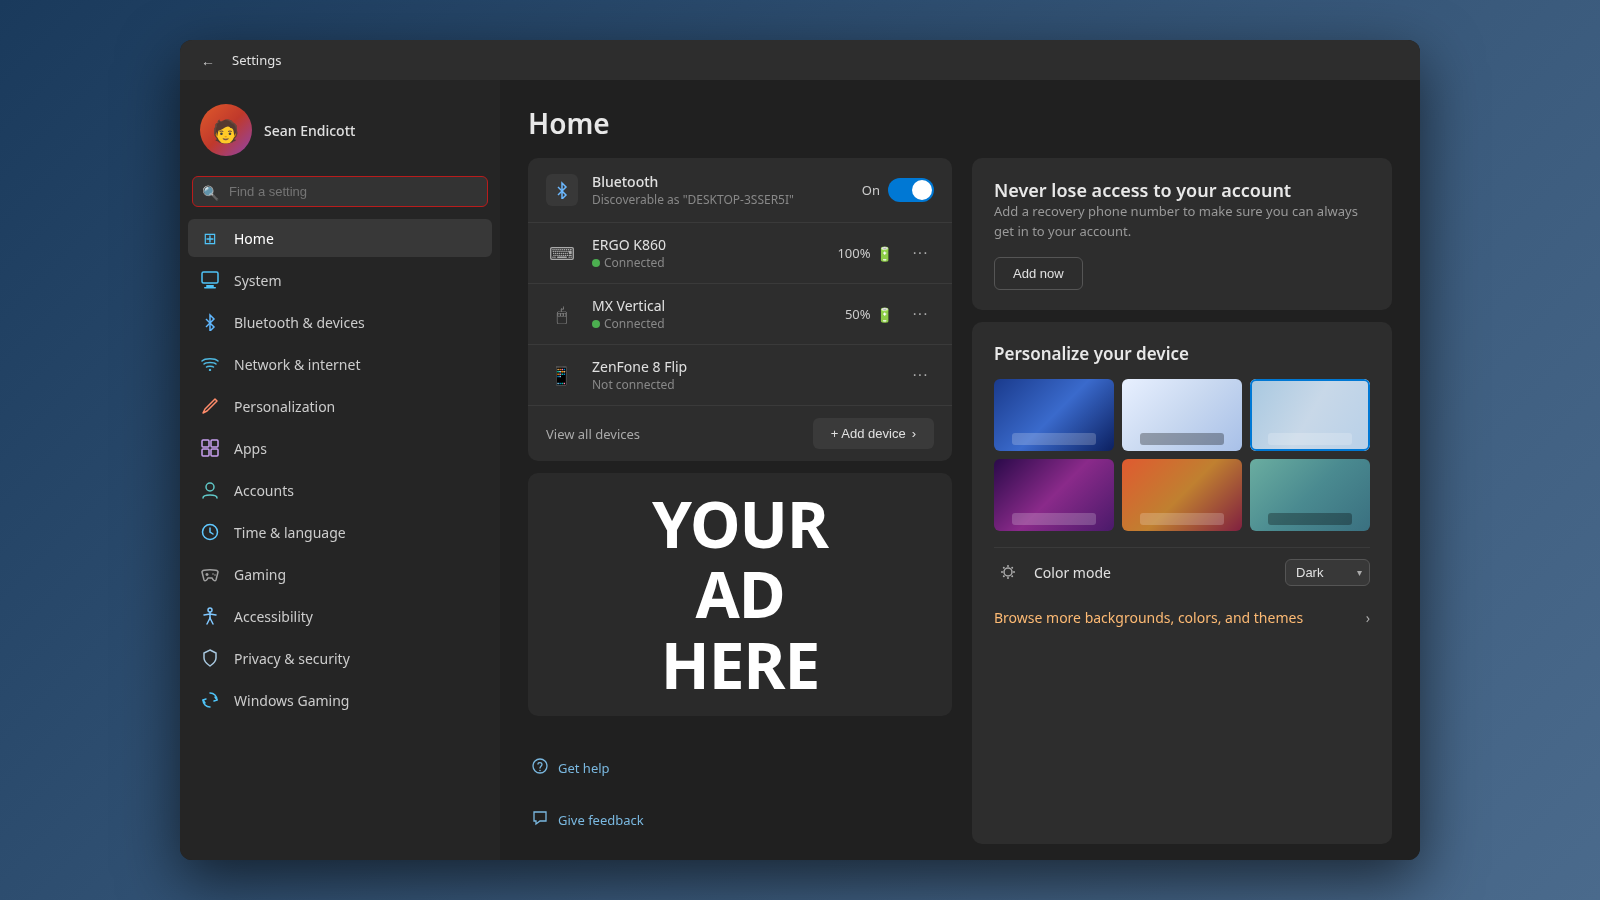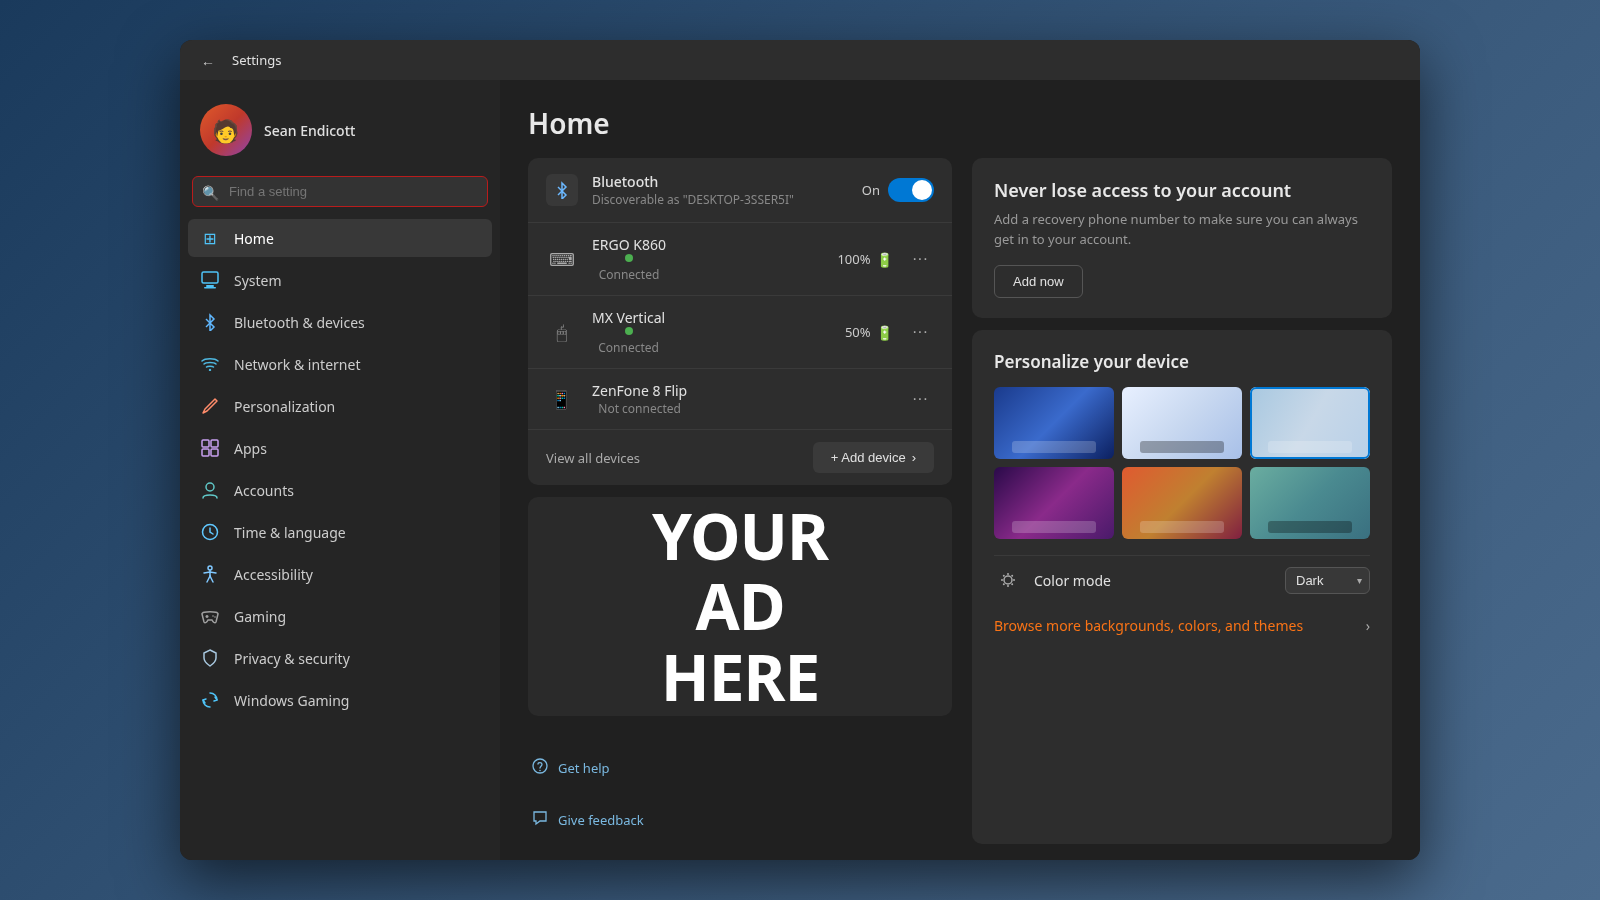--- a/index.html
+++ b/index.html
@@ -254,21 +254,21 @@
     .device-icon {
       width: 32px;
       height: 32px;
       display: flex;
       align-items: center;
       justify-content: center;
       color: #aaa;
       font-size: 18px;
     }
     .device-name { font-size: 14px; color: #e0e0e0; }
-    .device-status { font-size: 12px; color: #888; display: flex; align-items: center; gap: 4px; flex-direction: column; }
+    .device-status { font-size: 12px; color: #888; display: flex; align-items: center; gap: 4px; }
     .status-dot { width: 8px; height: 8px; border-radius: 50%; background: #4caf50; }
     .device-right {
       display: flex;
       align-items: center;
       gap: 12px;
       justify-content: flex-end;
     }
     .battery-info { font-size: 13px; color: #ccc; display: flex; align-items: center; gap: 6px; }
     .battery-icon { font-size: 14px; color: #aaa; }
     .more-btn {
@@ -348,21 +348,20 @@
     
     .account-card {
       background: #2d2d2d;
       border-radius: 10px;
       padding: 20px 22px;
     }
     .account-title {
       font-size: 18px;
       font-weight: 600;
       color: #e8e8e8;
-      margin-bottom: 8px;
     }
     .account-desc {
       font-size: 13px;
       color: #999;
       line-height: 1.5;
       margin-bottom: 16px;
     }
     .add-now-btn {
       background: transparent;
       border: 1px solid #555;
@@ -472,21 +471,21 @@
       font-size: 10px;
       pointer-events: none;
     }
     .browse-themes-row {
       display: flex;
       align-items: center;
       justify-content: space-between;
       padding: 12px 0 4px;
       cursor: pointer;
     }
-    .browse-themes-label { font-size: 14px; color: #f97316; text-align: center; }
+    .browse-themes-label { font-size: 14px; color: #fdba74; text-align: center; }
     .browse-themes-chevron { color: #aaa; font-size: 14px; }
     
     ::-webkit-scrollbar { width: 6px; }
     ::-webkit-scrollbar-track { background: transparent; }
     ::-webkit-scrollbar-thumb { background: #444; border-radius: 3px; }
   </style>
 </head>
 <body>
 
 <div class="bg"></div>
@@ -578,42 +577,42 @@
       <div class="nav-item">
         <span class="nav-icon time-icon">
           <svg width="18" height="18" viewBox="0 0 18 18" fill="none">
               <circle cx="9" cy="9" r="7.5" stroke="#60c8ff" stroke-width="1.5" fill="none"></circle>
               <path d="M9 5 L9 9 L12 11" stroke="#60c8ff" stroke-width="1.5" stroke-linecap="round"></path>
             </svg>
         </span>
         <span>Time &amp; language</span>
       </div>
       <div class="nav-item">
+        <span class="nav-icon gaming-icon">
+          <svg width="20" height="16" viewBox="0 0 20 16" fill="none">
+              <path d="M2 6 C1 3, 19 3, 18 6 L16 14 C15 16, 13 14, 12 12 L8 12 C7 14, 5 16, 4 14 Z" stroke="#a0a0a0" stroke-width="1.5" fill="none"></path>
+              <line x1="7" y1="7" x2="7" y2="10" stroke="#a0a0a0" stroke-width="1.5"></line>
+              <line x1="5.5" y1="8.5" x2="8.5" y2="8.5" stroke="#a0a0a0" stroke-width="1.5"></line>
+              <circle cx="13" cy="8" r="0.8" fill="#a0a0a0"></circle>
+              <circle cx="15" cy="9" r="0.8" fill="#a0a0a0"></circle>
+            </svg>
+        </span>
+        <span>Gaming</span>
+      </div>
+      <div class="nav-item">
         <span class="nav-icon accessibility-icon">
           <svg width="18" height="18" viewBox="0 0 18 18" fill="none">
               <circle cx="9" cy="3" r="2" stroke="#80c8ff" stroke-width="1.5" fill="none"></circle>
               <line x1="9" y1="5" x2="9" y2="11" stroke="#80c8ff" stroke-width="1.5"></line>
               <path d="M3 8 L9 7 L15 8" stroke="#80c8ff" stroke-width="1.5" stroke-linecap="round"></path>
               <path d="M9 11 L6 17" stroke="#80c8ff" stroke-width="1.5" stroke-linecap="round"></path>
               <path d="M9 11 L12 17" stroke="#80c8ff" stroke-width="1.5" stroke-linecap="round"></path>
             </svg>
         </span>
         <span>Accessibility</span>
-      </div>
-      <div class="nav-item">
-        <span class="nav-icon gaming-icon">
-          <svg width="20" height="16" viewBox="0 0 20 16" fill="none">
-              <path d="M2 6 C1 3, 19 3, 18 6 L16 14 C15 16, 13 14, 12 12 L8 12 C7 14, 5 16, 4 14 Z" stroke="#a0a0a0" stroke-width="1.5" fill="none"></path>
-              <line x1="7" y1="7" x2="7" y2="10" stroke="#a0a0a0" stroke-width="1.5"></line>
-              <line x1="5.5" y1="8.5" x2="8.5" y2="8.5" stroke="#a0a0a0" stroke-width="1.5"></line>
-              <circle cx="13" cy="8" r="0.8" fill="#a0a0a0"></circle>
-              <circle cx="15" cy="9" r="0.8" fill="#a0a0a0"></circle>
-            </svg>
-        </span>
-        <span>Gaming</span>
       </div>
       <div class="nav-item">
         <span class="nav-icon privacy-icon">
           <svg width="16" height="18" viewBox="0 0 16 18" fill="none">
               <path d="M8 1 L14 4 L14 9 C14 13, 8 17, 8 17 C8 17, 2 13, 2 9 L2 4 Z" stroke="#a8c8e0" stroke-width="1.5" fill="none"></path>
             </svg>
         </span>
         <span>Privacy &amp; security</span>
       </div>
       <div class="nav-item">

